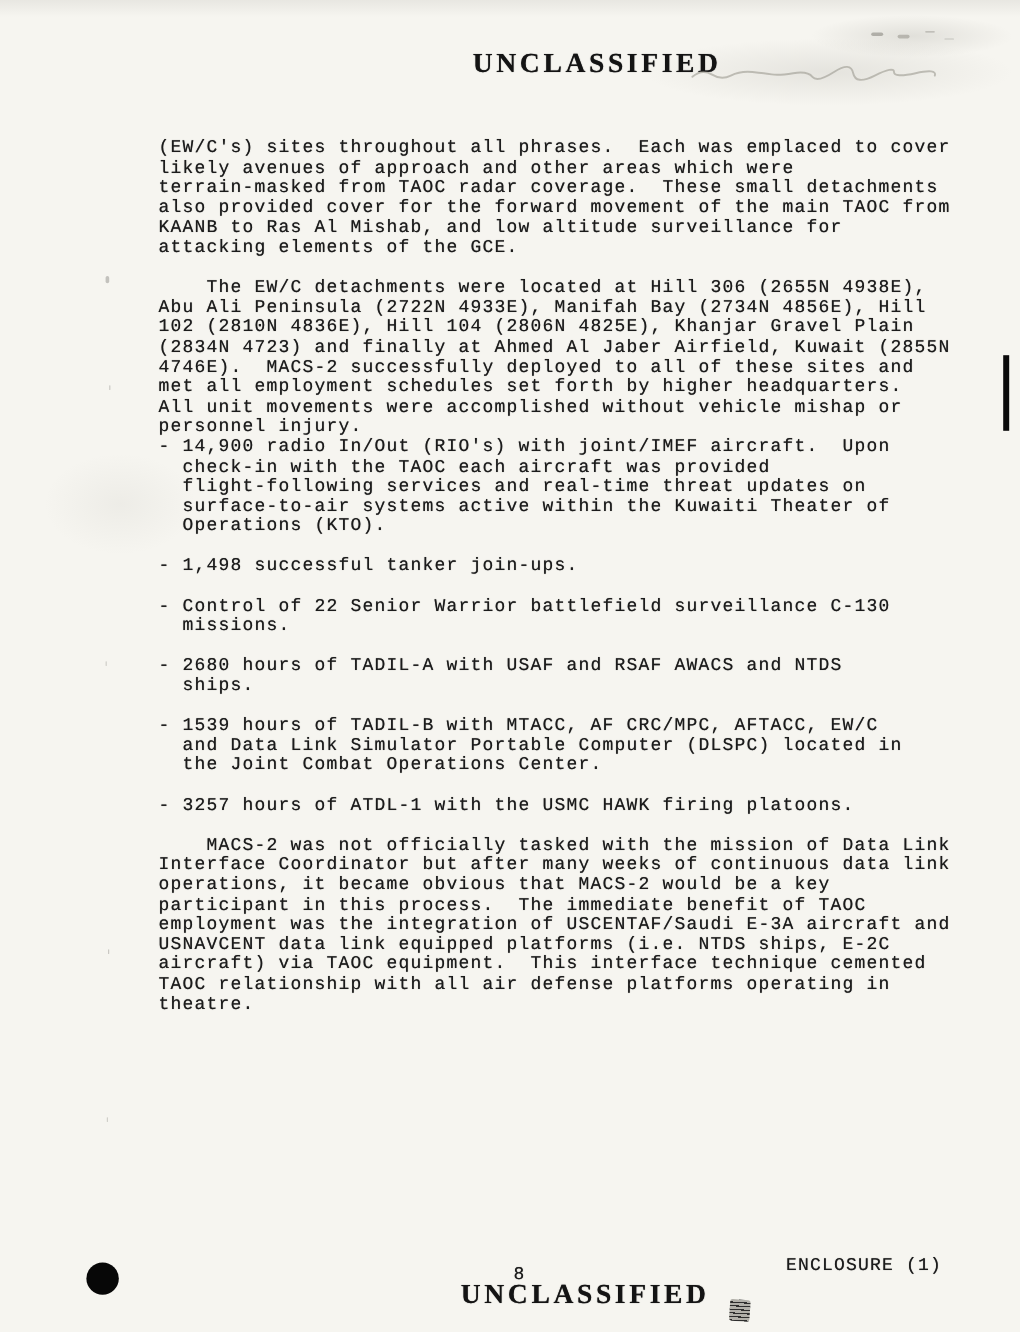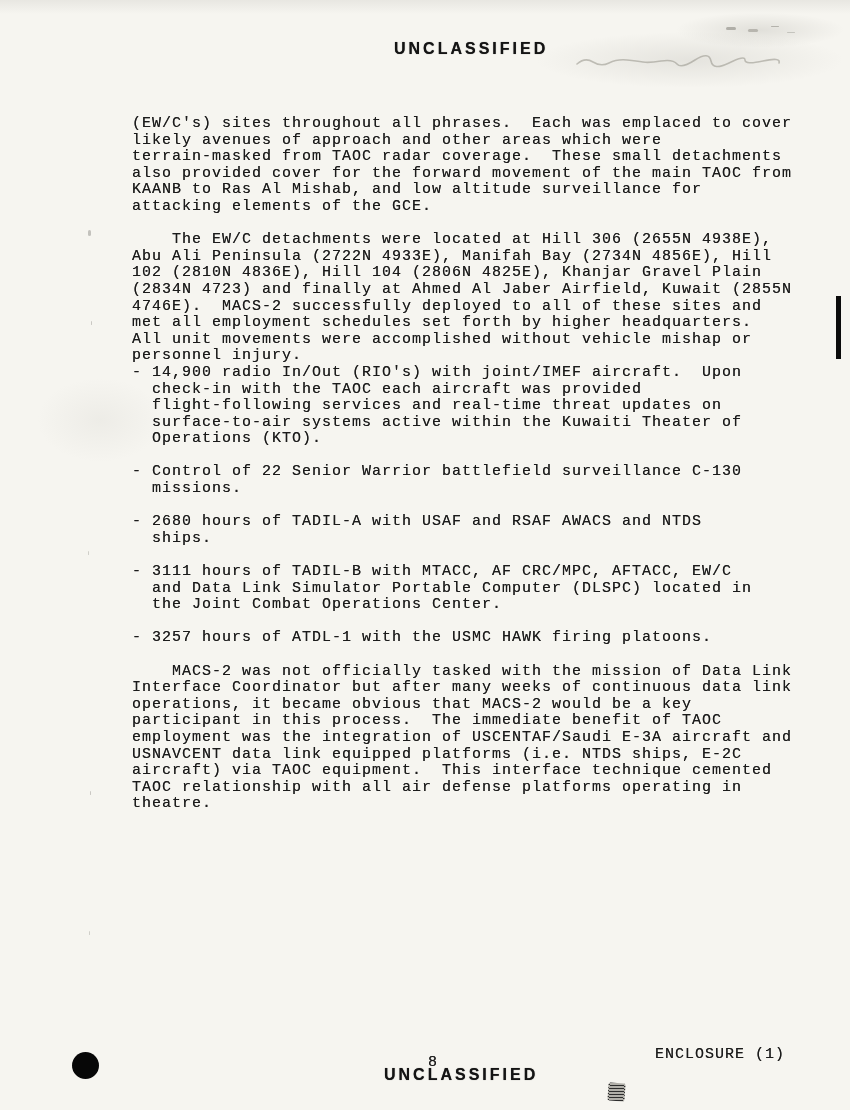--- a/index.html
+++ b/index.html
@@ -24,23 +24,23 @@
     inset: 0;
     pointer-events: none;
     background:
       radial-gradient(220px 40px at 690px 60px, rgba(150,148,140,0.18), rgba(150,148,140,0) 70%),
       radial-gradient(120px 25px at 760px 30px, rgba(150,148,140,0.22), rgba(150,148,140,0) 70%),
       radial-gradient(90px 60px at 100px 420px, rgba(160,158,150,0.10), rgba(160,158,150,0) 70%),
       linear-gradient(180deg, rgba(190,188,182,0.25) 0px, rgba(190,188,182,0) 14px);
   }
   .classification {
     position: absolute;
-    font-family: Liberation Sans, sans-serif;
+    font-family: Liberation Serif, serif;
     font-weight: bold;
-    font-size: 16px;
+    font-size: 23px;
     letter-spacing: 3px;
     color: #141414;
     text-shadow: 0 0 0.7px rgba(20,20,20,0.8);
   }
   .classification.top { left: 394px; top: 40px; }
   .classification.bottom { left: 384px; top: 1066px; }
 
   .body-text {
     position: absolute;
     left: 132px;
@@ -169,25 +169,26 @@
 4746E).  MACS-2 successfully deployed to all of these sites and
 met all employment schedules set forth by higher headquarters.
 All unit movements were accomplished without vehicle mishap or
 personnel injury.</p>
     <div class="bullets">
       <p class="para">- 14,900 radio In/Out (RIO's) with joint/IMEF aircraft.  Upon
   check-in with the TAOC each aircraft was provided
   flight-following services and real-time threat updates on
   surface-to-air systems active within the Kuwaiti Theater of
   Operations (KTO).</p>
+      <p class="para">- 1,498 successful tanker join-ups.</p>
       <p class="para">- Control of 22 Senior Warrior battlefield surveillance C-130
   missions.</p>
       <p class="para">- 2680 hours of TADIL-A with USAF and RSAF AWACS and NTDS
   ships.</p>
-      <p class="para">- 3111 hours of TADIL-B with MTACC, AF CRC/MPC, AFTACC, EW/C
+      <p class="para">- 1539 hours of TADIL-B with MTACC, AF CRC/MPC, AFTACC, EW/C
   and Data Link Simulator Portable Computer (DLSPC) located in
   the Joint Combat Operations Center.</p>
       <p class="para">- 3257 hours of ATDL-1 with the USMC HAWK firing platoons.</p>
     </div>
     <p class="para">    MACS-2 was not officially tasked with the mission of Data Link
 Interface Coordinator but after many weeks of continuous data link
 operations, it became obvious that MACS-2 would be a key
 participant in this process.  The immediate benefit of TAOC
 employment was the integration of USCENTAF/Saudi E-3A aircraft and
 USNAVCENT data link equipped platforms (i.e. NTDS ships, E-2C

